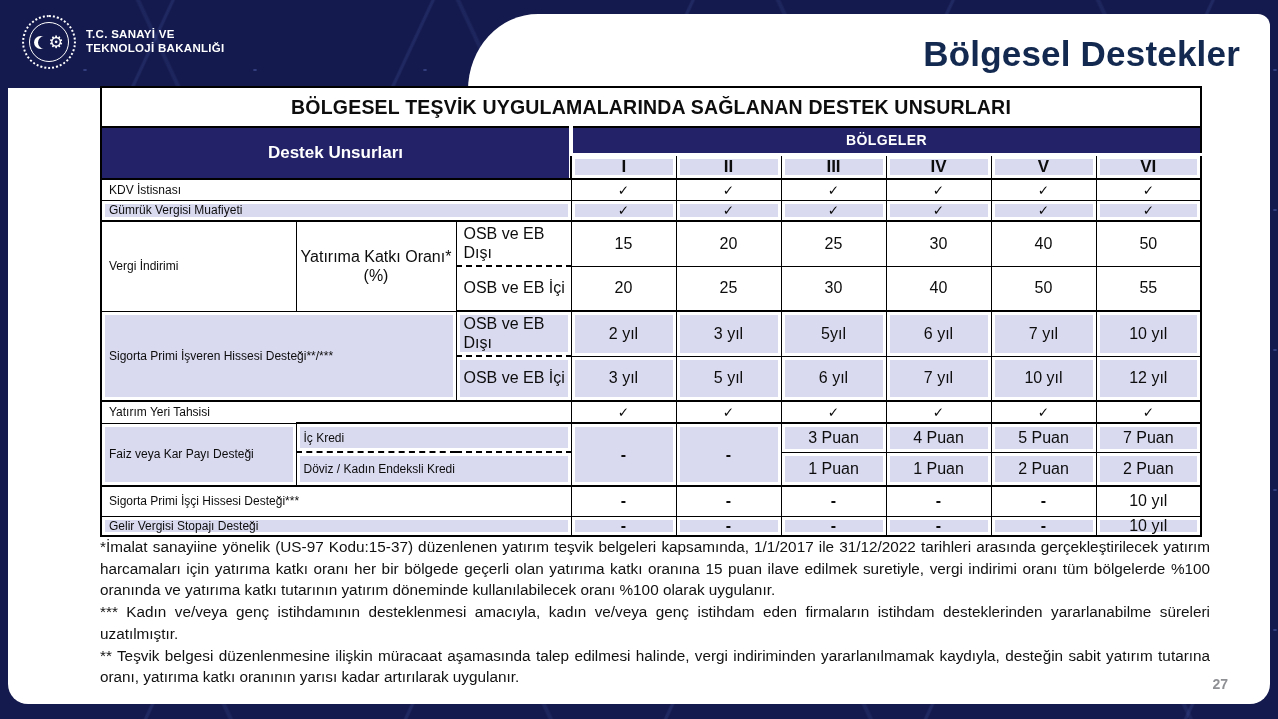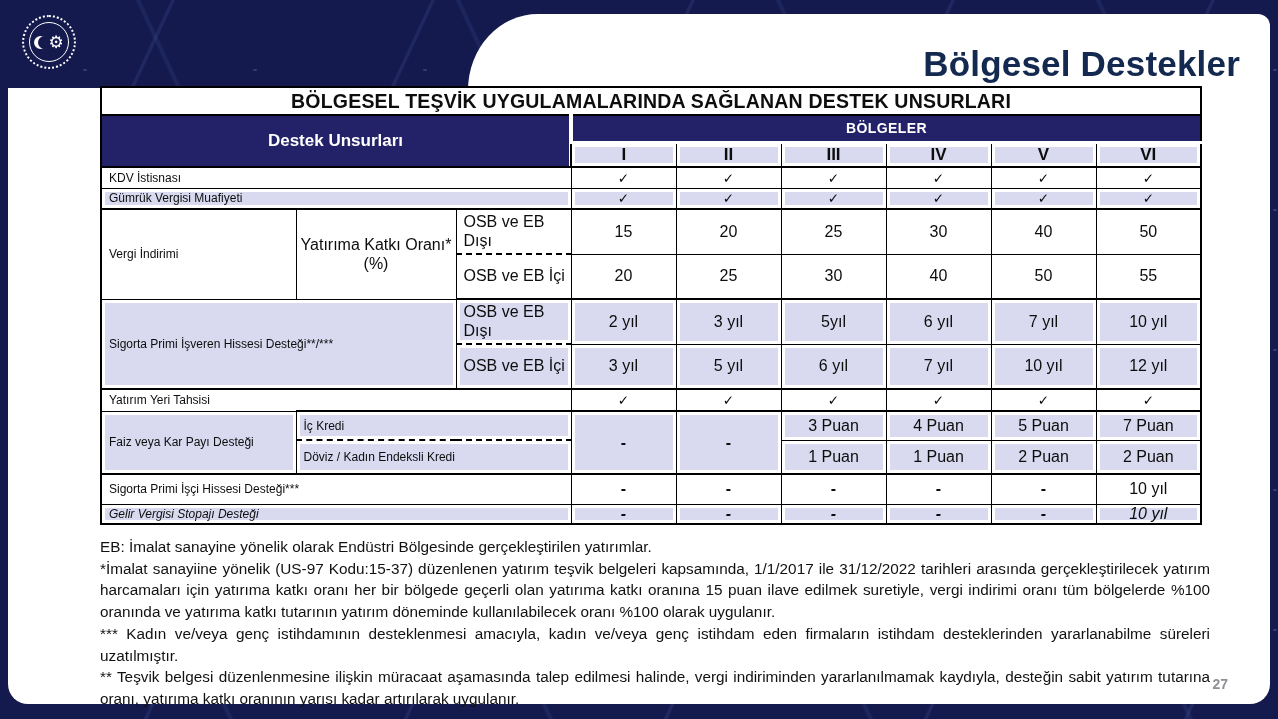--- a/index.html
+++ b/index.html
@@ -21,30 +21,30 @@
   
   .logo-wrap{position:absolute;left:22px;top:15px;display:flex;align-items:center;gap:10px;z-index:3;}
   .emblem{width:54px;height:54px;border:2px dotted #fff;border-radius:50%;
     display:flex;align-items:center;justify-content:center;box-sizing:border-box;}
   .emblem-inner{width:40px;height:40px;border:1.5px solid #fff;border-radius:50%;
     display:flex;align-items:center;justify-content:center;box-sizing:border-box;gap:1px;}
   .crescent{width:13px;height:13px;border-radius:50%;box-shadow:inset 4px 0 0 0 #fff;}
   .gear{color:#fff;font-size:17px;line-height:1;font-family:"DejaVu Sans",sans-serif;}
   .ministry-name{color:#fff;font-weight:bold;font-size:11.5px;line-height:1.2;letter-spacing:.3px;}
   
-  .page-title{position:absolute;top:44px;right:38px;z-index:3;
+  .page-title{position:absolute;top:34px;right:38px;z-index:3;
     font-size:35px;font-weight:bold;color:#13294f;letter-spacing:.2px;}
   
   table.maintable{position:absolute;left:100px;top:86px;width:1100px;z-index:3;
     border-collapse:collapse;table-layout:fixed;border:2.5px solid #000;background:#fff;}
   .maintable td{border:1px solid #000;padding:0 4px;overflow:hidden;color:#0d0d0d;
     vertical-align:middle;box-sizing:border-box;}
-  .rt{height:28px;} .rh1{height:27px;} .rh2{height:25px;} .r21{height:21px;}
+  .rt{height:40px;} .rh1{height:27px;} .rh2{height:25px;} .r21{height:21px;}
   .r45{height:45px;} .r22{height:22px;} .r29{height:29px;} .r34{height:34px;}
-  .r30{height:30px;} .r24{height:16px;font-style:italic;}
+  .r30{height:30px;} .r24{height:16px;}
   .title-cell{border:2.5px solid #000 !important;text-align:center;font-weight:bold;
     font-size:19.5px;color:#15154a;letter-spacing:.2px;}
   .nav{background:#232268;color:#fff !important;font-weight:bold;text-align:center;}
   .nav-left{font-size:17px;border:2.5px solid #000 !important;}
   .nav-regions{font-size:14px;border-top:2.5px solid #000 !important;
     border-left:4px solid #fff !important;border-bottom:3px solid #fff !important;
     border-right:2.5px solid #000 !important;letter-spacing:.4px;}
   .lav{background:#d9d9f0;box-shadow:inset 0 0 0 3px #fff;}
   .rcol{font-weight:bold;text-align:center;font-size:17px;color:#15154a;}
   .lft{text-align:left;padding-left:7px !important;font-size:12px;}
@@ -71,20 +71,24 @@
   <div class="top-panel"></div>
   <div class="main-panel"></div>
 
   <div class="logo-wrap">
     <div class="emblem">
       <div class="emblem-inner">
         <span class="crescent"></span>
         <span class="gear">⚙</span>
       </div>
     </div>
+    <div class="ministry-name">
+      <div>T.C. SANAYİ VE</div>
+      <div>TEKNOLOJİ BAKANLIĞI</div>
+    </div>
   </div>
 
   <div class="page-title">Bölgesel Destekler</div>
 
   <table class="maintable">
     <colgroup>
       <col style="width:195px">
         <col style="width:160px">
         <col style="width:115px">
       <col style="width:105px">
@@ -208,21 +212,20 @@
       <td class="val lav dash">-</td>
       <td class="val lav dash">-</td>
       <td class="val lav dash">-</td>
       <td class="val lav dash">-</td>
       <td class="val lav">10 yıl</td>
     </tr>
   </tbody>
     </table>
 
   <div class="footnotes">
-    <p>EB: İmalat sanayine yönelik olarak Endüstri Bölgesinde gerçekleştirilen yatırımlar.</p>
     <p>*İmalat sanayiine yönelik (US-97 Kodu:15-37) düzenlenen yatırım teşvik belgeleri kapsamında, 1/1/2017 ile 31/12/2022 tarihleri arasında gerçekleştirilecek yatırım harcamaları için yatırıma katkı oranı her bir bölgede geçerli olan yatırıma katkı oranına 15 puan ilave edilmek suretiyle, vergi indirimi oranı tüm bölgelerde %100 oranında ve yatırıma katkı tutarının yatırım döneminde kullanılabilecek oranı %100 olarak uygulanır.</p>
     <p>*** Kadın ve/veya genç istihdamının desteklenmesi amacıyla, kadın ve/veya genç istihdam eden firmaların istihdam desteklerinden yararlanabilme süreleri uzatılmıştır.</p>
     <p>** Teşvik belgesi düzenlenmesine ilişkin müracaat aşamasında talep edilmesi halinde, vergi indiriminden yararlanılmamak kaydıyla, desteğin sabit yatırım tutarına oranı, yatırıma katkı oranının yarısı kadar artırılarak uygulanır.</p>
   </div>
 
   <div class="page-number">27</div>
 
 </div>
 
 </body></html>

